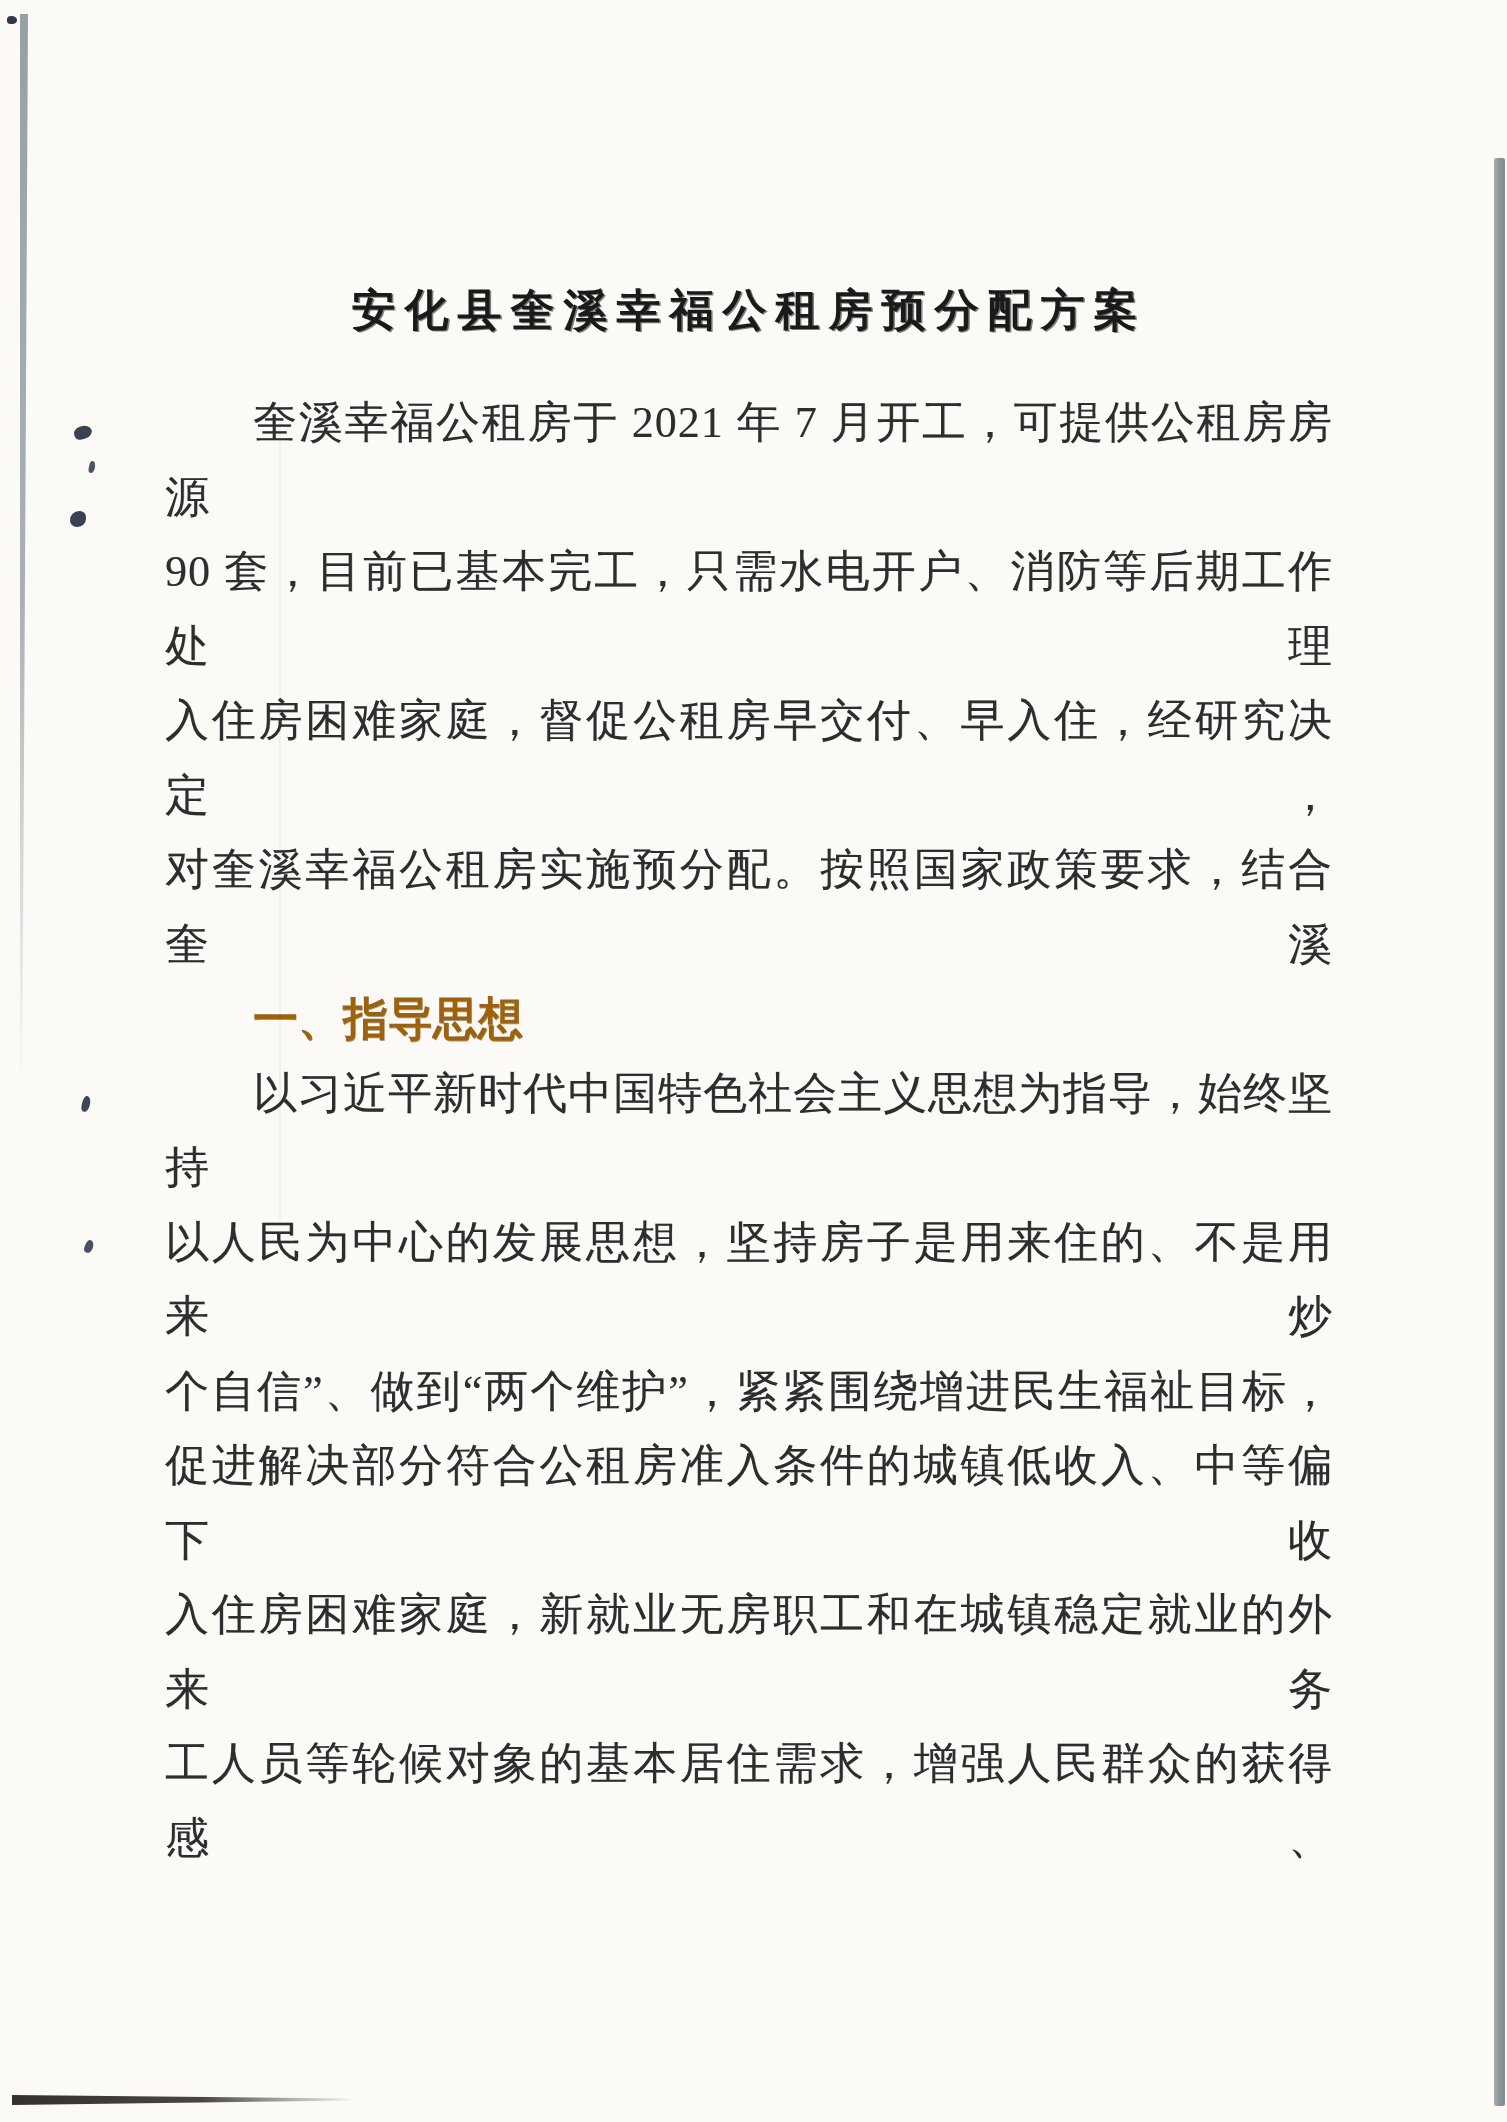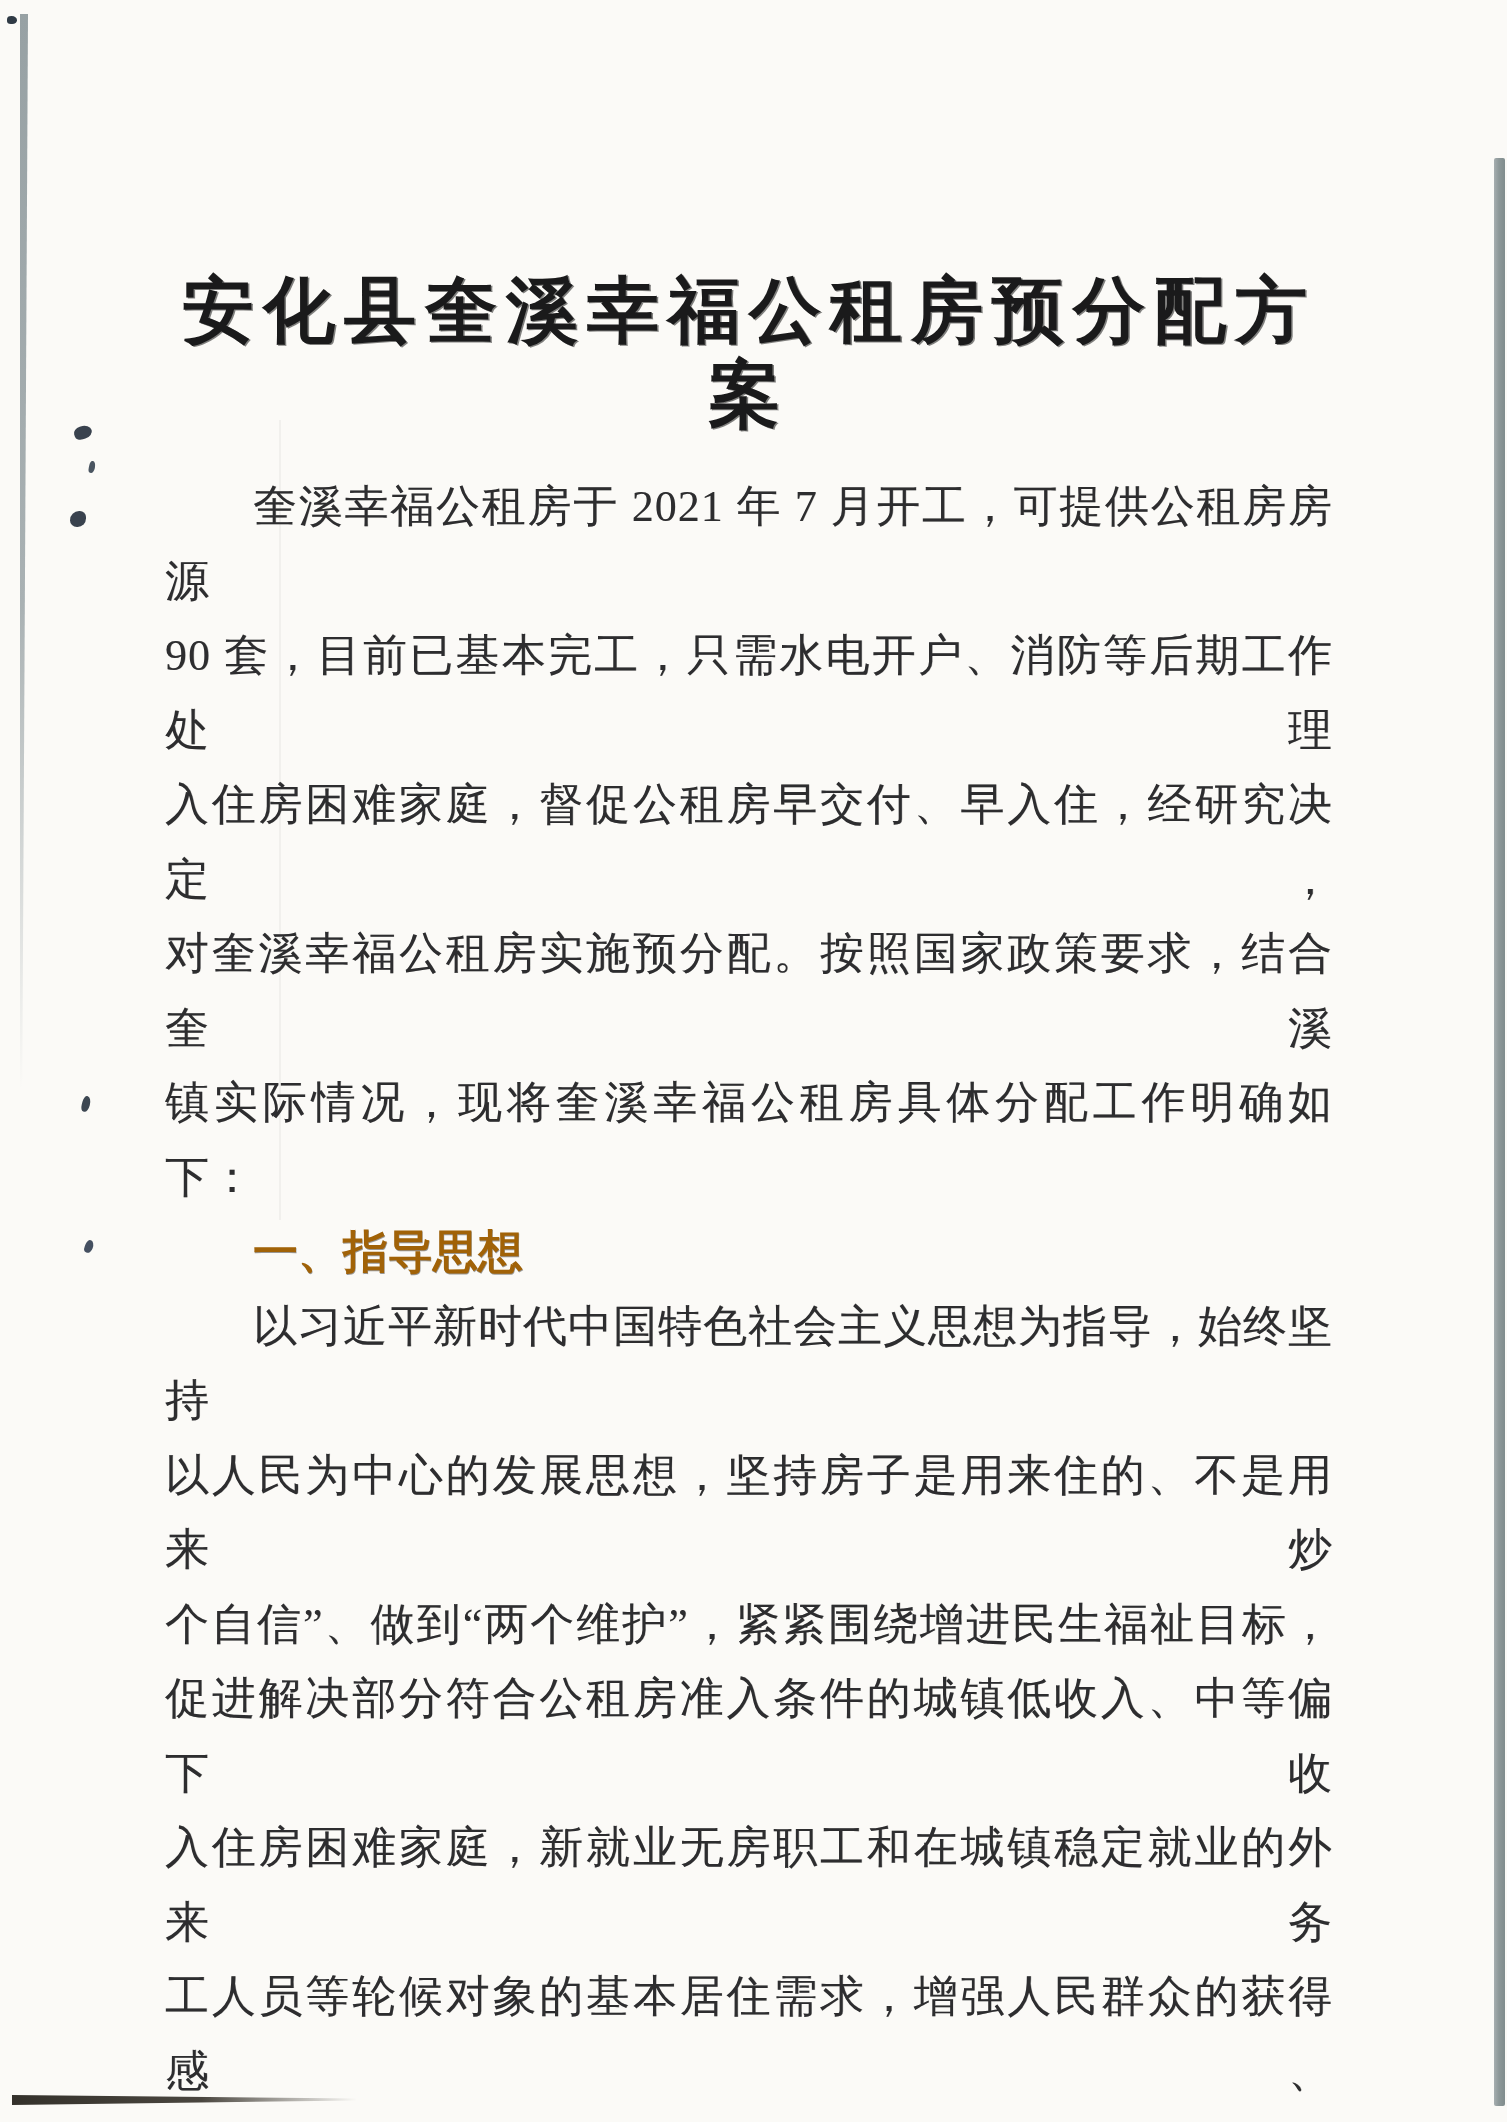--- a/index.html
+++ b/index.html
@@ -14,21 +14,21 @@
 
   
   .content {
     position:absolute;
     left:165px; top:268px; width:1168px;
     color:#2d2d2f;
   }
   .title {
     font-family:"Liberation Sans", sans-serif;
     font-weight:900;
-    font-size:72px;
+    font-size:44px;
     letter-spacing:9px;
     line-height:84px;
     text-align:center;
     color:#1a1a1b;
     text-shadow:1.5px 1px 0 rgba(25,25,25,0.55);
     margin-bottom:34px;
   }
   .heading {
     font-family:"Liberation Sans", sans-serif;
     font-weight:700;
@@ -84,21 +84,20 @@
 <div class="page">
 
   <div class="content">
     <h1 class="title">安化县奎溪幸福公租房预分配方案</h1>
     <div id="blocks">
         <div class="paragraph">
           <div class="line first">奎溪幸福公租房于 2021 年 7 月开工，可提供公租房房源</div>
           <div class="line">90 套，目前已基本完工，只需水电开户、消防等后期工作处理</div>
           <div class="line">入住房困难家庭，督促公租房早交付、早入住，经研究决定，</div>
           <div class="line">对奎溪幸福公租房实施预分配。按照国家政策要求，结合奎溪</div>
-          <div class="line flush">镇实际情况，现将奎溪幸福公租房具体分配工作明确如下：</div>
         </div>
         <div class="heading">一、指导思想</div>
         <div class="paragraph">
           <div class="line first">以习近平新时代中国特色社会主义思想为指导，始终坚持</div>
           <div class="line">以人民为中心的发展思想，坚持房子是用来住的、不是用来炒</div>
           <div class="line">个自信”、做到“两个维护”，紧紧围绕增进民生福祉目标，</div>
           <div class="line">促进解决部分符合公租房准入条件的城镇低收入、中等偏下收</div>
           <div class="line">入住房困难家庭，新就业无房职工和在城镇稳定就业的外来务</div>
           <div class="line">工人员等轮候对象的基本居住需求，增强人民群众的获得感、</div>
         </div>

